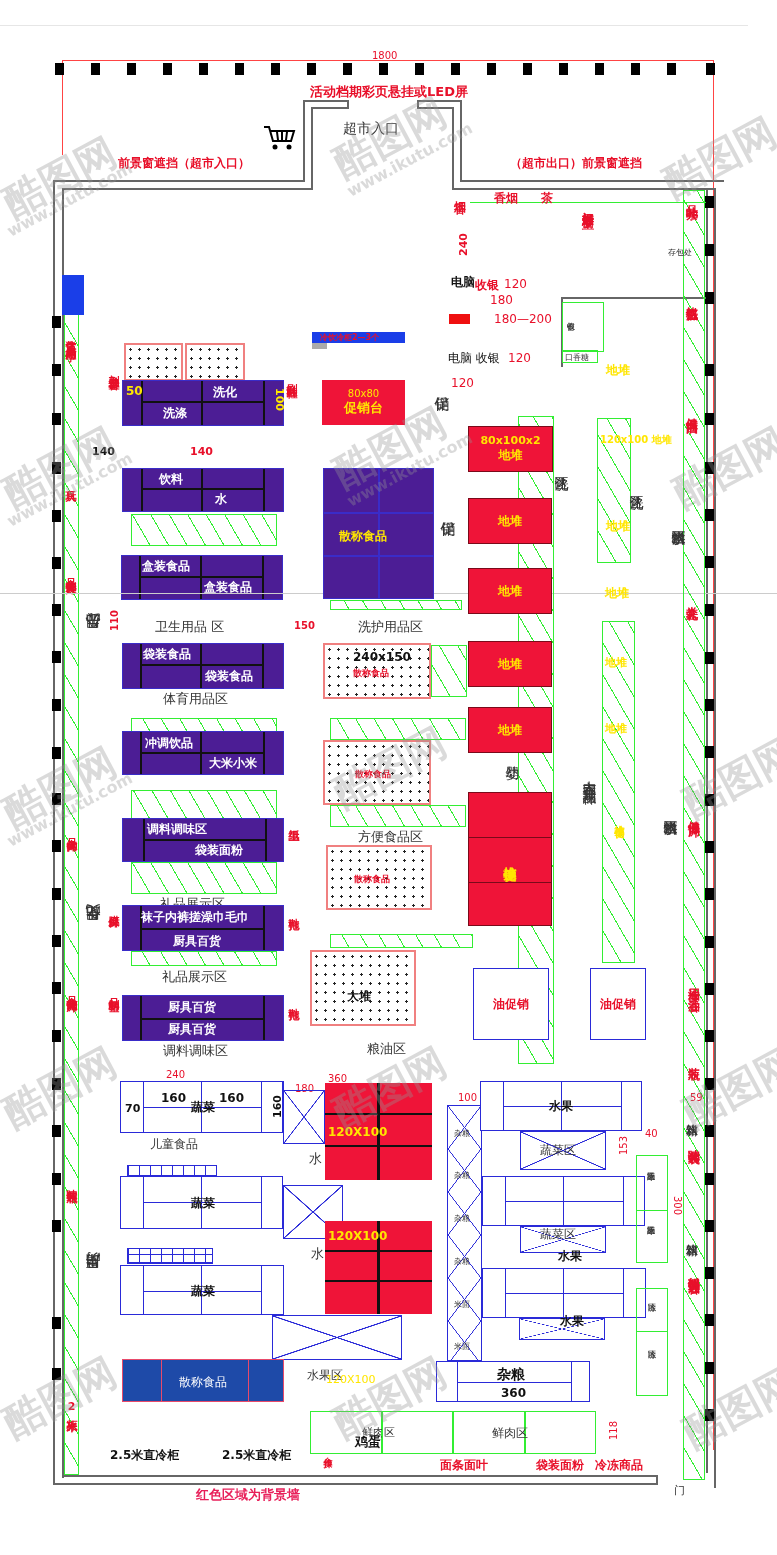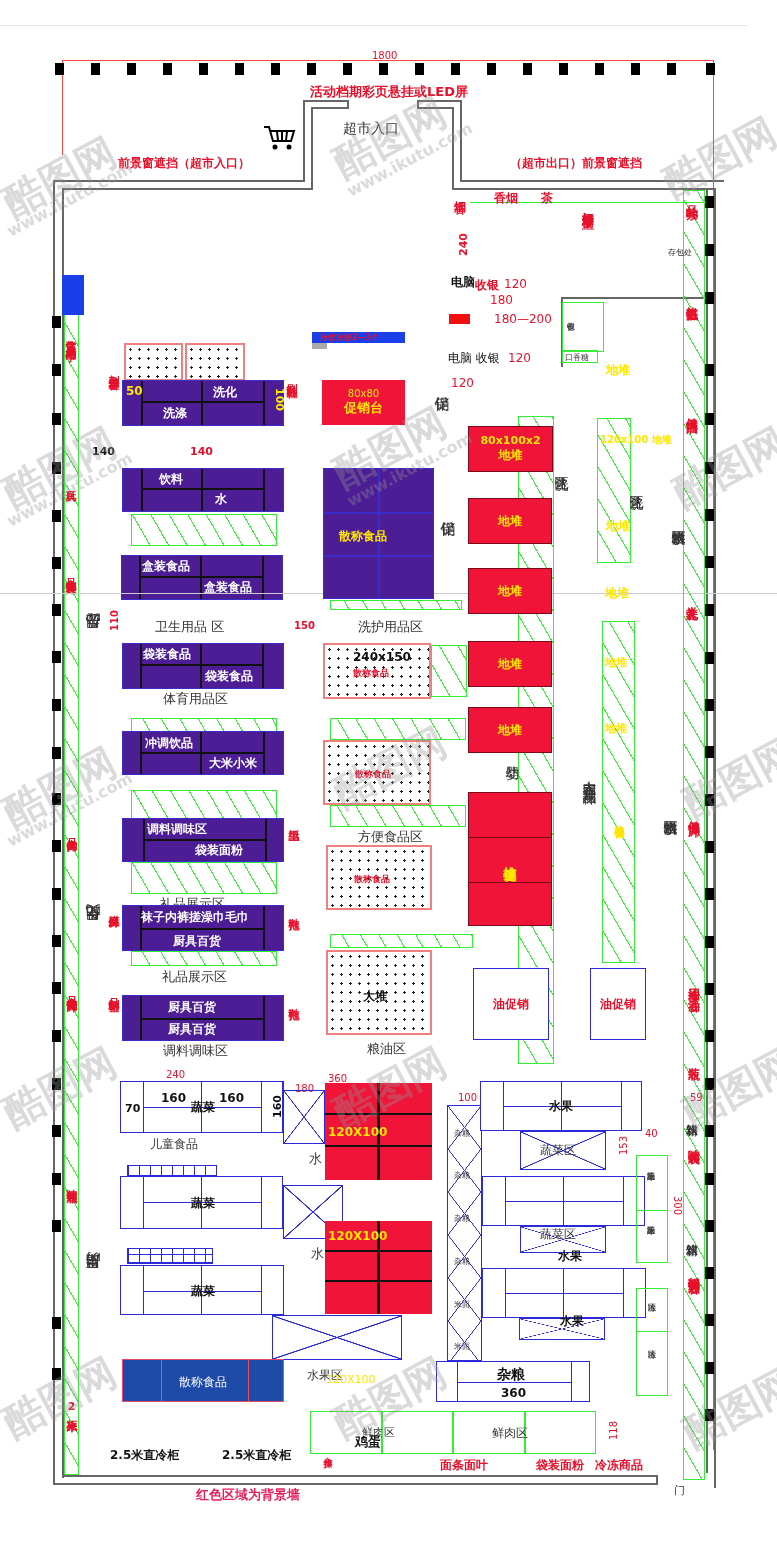--- a/index.html
+++ b/index.html
@@ -313,21 +313,21 @@
 <div class="abs gn hatch" style="left:330px;top:718px;width:136px;height:22px"></div>
 <div class="abs dot" style="left:323px;top:740px;width:108px;height:65px">
   <div class="abs red" style="left:30px;top:26px;font-size:9px">散称食品</div>
 </div>
 <div class="abs gn hatch" style="left:330px;top:805px;width:136px;height:22px"></div>
 <div class="abs gray fs13" style="left:358px;top:828px">方便食品区</div>
 <div class="abs dot" style="left:326px;top:845px;width:106px;height:65px">
   <div class="abs red" style="left:26px;top:26px;font-size:9px">散称食品</div>
 </div>
 <div class="abs gn hatch" style="left:330px;top:934px;width:143px;height:14px"></div>
-<div class="abs dot" style="left:326px;top:950px;width:106px;height:85px">
+<div class="abs dot" style="left:310px;top:950px;width:106px;height:76px">
   <div class="abs blk fs12" style="left:35px;top:36px;font-weight:bold">大堆</div>
 </div>
 <div class="abs gray fs13" style="left:367px;top:1040px">粮油区</div>
 
 <div class="abs gn hatch" style="left:518px;top:416px;width:36px;height:648px"></div>
 <div class="abs rb2 ctr" style="left:468px;top:426px;width:85px;height:46px;flex-direction:column;border:1px solid #7a0a1a">
   <div class="yel fs11">80x100x2</div>
   <div class="yel fs12">地堆</div>
 </div>
 <div class="abs gray fs14 vr" style="left:555px;top:466px">洗化区</div>

